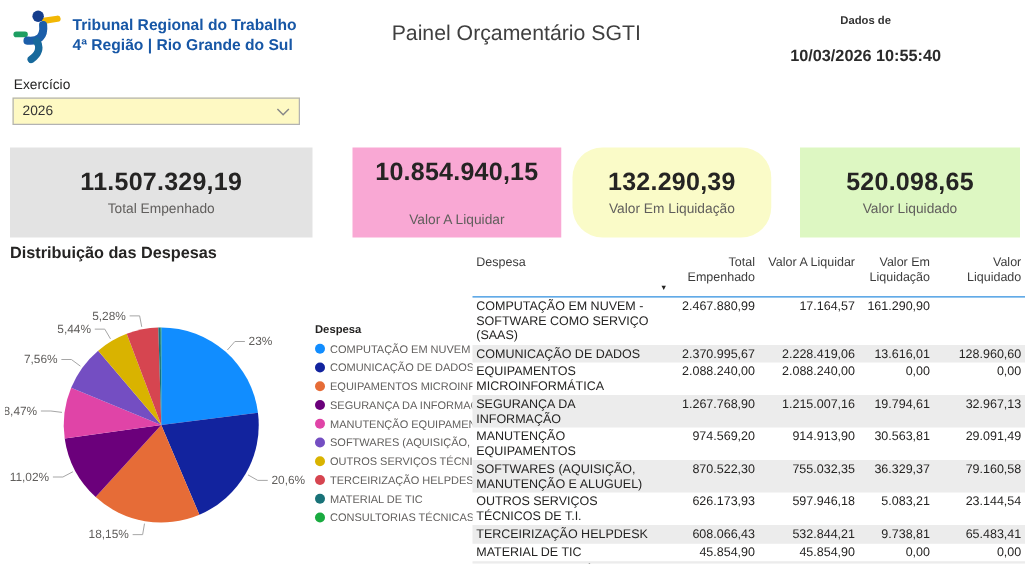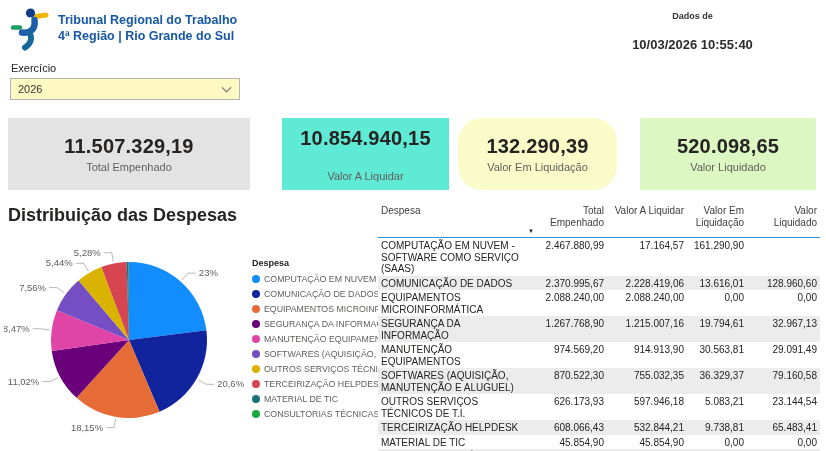--- a/index.html
+++ b/index.html
@@ -26,21 +26,21 @@
   
   .kpi { position:absolute; top:118px; height:72px; display:flex; flex-direction:column;
          align-items:center; justify-content:center; }
   .kpi-value { font-size:20px; font-weight:bold; color:#252423; letter-spacing:.2px; }
   .kpi-label { font-size:11px; color:#605E5C; margin-top:3px; }
   .kpi1 { left:8px;  width:242px; }
   .kpi2 { left:282px; width:167px; }
   .kpi3 { left:458px; width:159px; }
   .kpi4 { left:640px; width:176px; }
   
-  .chart-title { position:absolute; left:8px; top:205px; font-size:18px; font-weight:bold; color:#252423; }
+  .chart-title { position:absolute; left:8px; top:194px; font-size:13px; font-weight:bold; color:#252423; }
   .pie-svg { position:absolute; left:4px; top:238px; }
   .pie-label { font-size:9.5px; fill:#605E5C; font-family:"Liberation Sans","DejaVu Sans",sans-serif; }
   .legend { position:absolute; left:252px; top:258px; width:126px; }
   .legend-title { font-size:9px; font-weight:bold; color:#252423; margin-bottom:3px; }
   .legend-item { display:flex; align-items:center; gap:4px; height:15px; cursor:pointer; }
   .legend-dot { width:8px; height:8px; border-radius:50%; flex:0 0 8px; }
   .legend-text { font-size:8.8px; color:#605E5C; white-space:nowrap; overflow:hidden; }
   
   .table { position:absolute; left:378px; top:203px; width:442px; font-size:10px; }
   .trow { display:grid; grid-template-columns:147px 82px 80px 60px 73px; }
@@ -63,39 +63,40 @@
       <circle cx="20.5" cy="6" r="4.6" fill="#143D8C"></circle>
       <path d="M24.5,13 C25.5,22 21,26.5 12,25.5" fill="none" stroke="#1C5EA9" stroke-width="6.5" stroke-linecap="round"></path>
       <path d="M19.5,26 C22.5,31 21,36.5 15,40.5" fill="none" stroke="#17699C" stroke-width="6" stroke-linecap="round"></path>
     </svg>
     <div class="logo-text">
       <div>Tribunal Regional do Trabalho</div>
       <div>4ª Região | Rio Grande do Sul</div>
     </div>
   </div>
 
+  <div class="page-title">Painel Orçamentário SGTI</div>
 
   <div class="dados">
     <div class="dados-label">Dados de</div>
     <div class="dados-datetime">10/03/2026 10:55:40</div>
   </div>
 
   <div class="filter-label">Exercício</div>
   <div class="dropdown">
     <span>2026</span>
     <svg class="chev" viewBox="0 0 12 7">
       <polyline points="1,1 6,6 11,1" fill="none" stroke="#888" stroke-width="1.3"></polyline>
     </svg>
   </div>
 
   <div class="kpi kpi1" style="background: rgb(227, 227, 227);">
     <div class="kpi-value">11.507.329,19</div>
     <div class="kpi-label">Total Empenhado</div>
   </div>
-  <div class="kpi kpi2" style="background: #5eead4; gap: 17px;">
+  <div class="kpi kpi2" style="background: #f9a8d4; gap: 17px;">
     <div class="kpi-value">10.854.940,15</div>
     <div class="kpi-label">Valor A Liquidar</div>
   </div>
   <div class="kpi kpi3" style="background: rgb(250, 251, 200); border-radius: 24px;">
     <div class="kpi-value">132.290,39</div>
     <div class="kpi-label">Valor Em Liquidação</div>
   </div>
   <div class="kpi kpi4" style="background: rgb(221, 247, 194);">
     <div class="kpi-value">520.098,65</div>
     <div class="kpi-label">Valor Liquidado</div>

